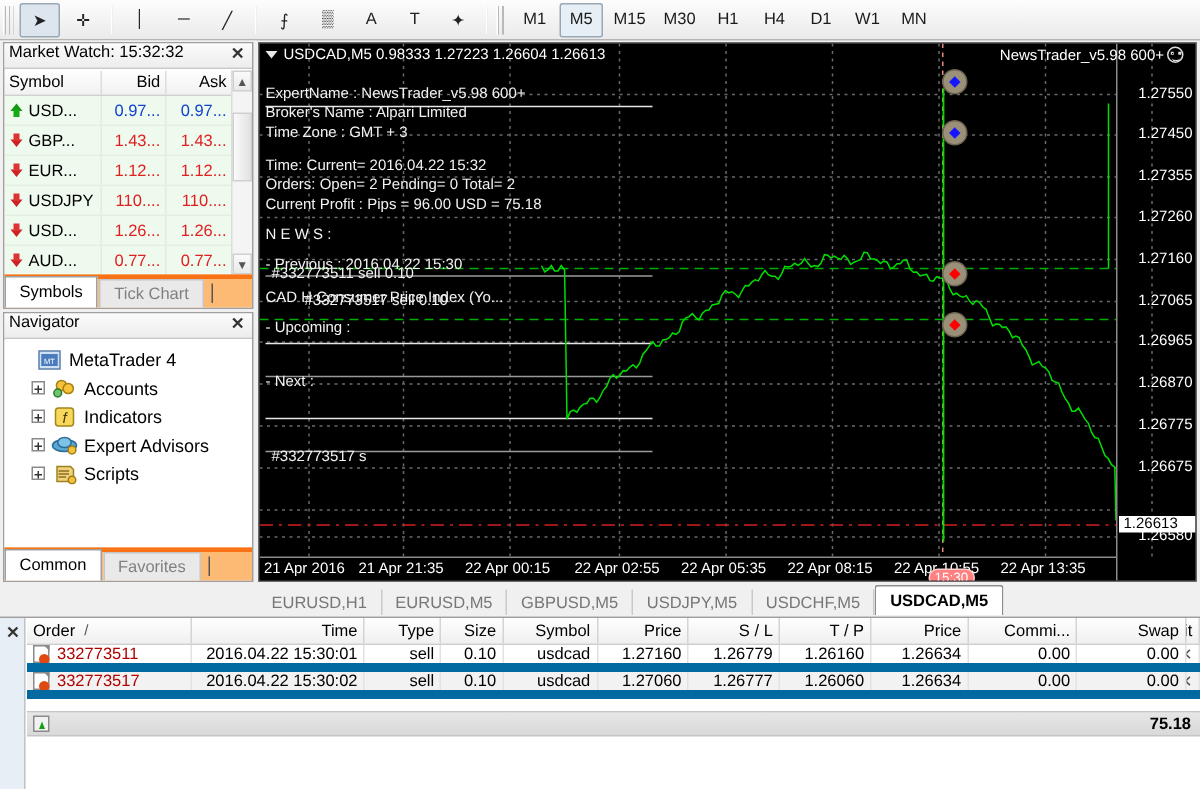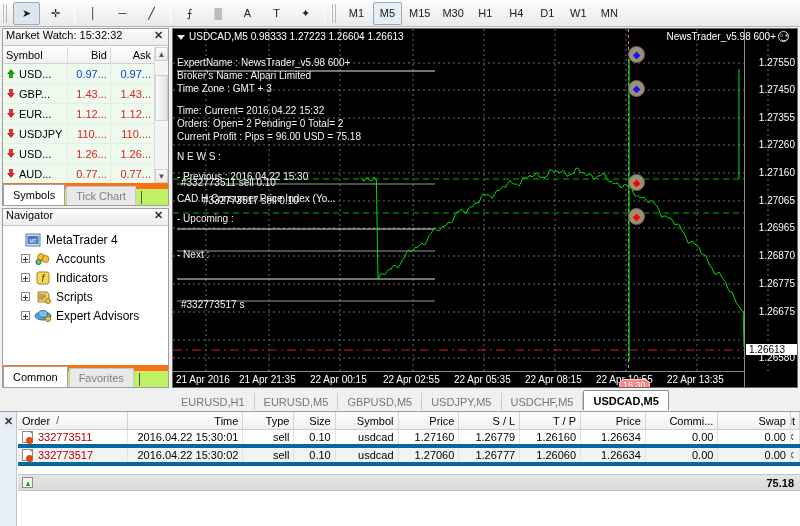--- a/index.html
+++ b/index.html
@@ -69,21 +69,21 @@
   .arrow.d i { border-top:5px solid #cc2222; top:5px;}
   .arrow.d::after { content:""; position:absolute; left:2.5px; top:1px; width:4px;height:5px;background:#dd3333; }
 
   .vscroll { width:14px; background:#f4f4f4; border-left:1px solid #dcdcdc;
     display:flex; flex-direction:column; justify-content:space-between; }
   .vsbtn { height:14px; display:flex;align-items:center;justify-content:center;
     background:linear-gradient(#fafafa,#e9e9e9); border:1px solid #cfcfcf; font-size:8px; color:#555;}
   .vthumb { height:46px; margin:14px 0 auto 0; background:linear-gradient(to right,#fafafa,#e2e2e2); border:1px solid #cfcfcf;}
 
   .tabsrow { position:absolute; left:0; right:0; bottom:0; height:22px;
-    display:flex; align-items:flex-end; border-top:6px solid #f97316; background:#bef264;}
+    display:flex; align-items:flex-end; border-top:3px solid #f97316; background:#fdba74;}
   .tab { height:19px; padding:0 9px; display:flex; align-items:center;
     font-size:11px; color:#808080; border:1px solid #c6c6c6; border-bottom:none;
     background:#e9e9e9; margin-right:1px; }
   .tab.active { background:#fff; color:#000; height:21px; border-color:#9f9f9f; }
   .tabcaret { width:1px; height:13px; background:#555; margin-left:4px; align-self:center;}
 
   
   #navigator { top:181px; height:180px; }
   .nav-body { position:absolute; top:18px; left:0;right:0; bottom:22px; background:#fff; padding:3px 0 0 4px;}
   .nav-item { display:flex; align-items:center; height:19px; font-size:12px; color:#000; }
@@ -142,21 +142,21 @@
   
   .terminal { position:absolute; left:0; top:411px; width:800px; height:115px;
     background:#fff; border-top:1px solid #9f9f9f; }
   .term-close { position:absolute; left:4px; top:3px; font-size:11px; color:#333; font-weight:bold;}
   .term-left { position:absolute; left:0; top:0; width:17px; bottom:0; background:#e8eef6; border-right:1px solid #c3c3c3;}
   .tgrid { position:absolute; left:18px; right:0; top:0; }
   .trow { display:flex; height:18px; font-size:11px; }
   .thead { background:linear-gradient(#fefefe,#f0f0f0); border-bottom:1px solid #cdcdcd; color:#000; }
   .trow > div { display:flex; align-items:center; padding:0 4px; border-right:1px solid #e2e2e2; overflow:hidden; white-space:nowrap;}
   .thead > div { border-right:1px solid #d4d4d4; }
-  .tdata { border-bottom:4px solid #0369a1; }
+  .tdata { border-bottom:6px solid #0369a1; }
   .tdata.alt { background:#f2f2f2; }
   .c-order{width:112px;} .c-time{width:118px;justify-content:flex-end;}
   .c-type{width:52px;justify-content:flex-end;} .c-size{width:42px;justify-content:flex-end;}
   .c-symbol{width:64px;justify-content:flex-end;} .c-price{width:62px;justify-content:flex-end;}
   .c-sl{width:62px;justify-content:flex-end;} .c-tp{width:62px;justify-content:flex-end;}
   .c-price2{width:66px;justify-content:flex-end;} .c-comm{width:74px;justify-content:flex-end;}
   .c-swap{width:74px;justify-content:flex-end;} .c-profit{flex:1;justify-content:flex-end;border-right:none;}
   .ordicon { width:11px;height:12px;background:#fff;border:1px solid #8a8a8a;
     position:relative; margin-right:5px; flex:none;}
   .ordicon::before{content:"";position:absolute;right:-1px;top:-1px;border-left:4px solid transparent;border-top:4px solid #8a8a8a;}
@@ -341,40 +341,40 @@
                 <text x="8" y="11" font-size="10" font-style="italic" fill="#4a3b00" text-anchor="middle">f</text>
               </svg>
             </span>
             <span>Indicators</span>
           </div>
           <div class="nav-item" style="padding-left: 10px;">
             <span class="ind">
               <span class="plusbox"></span>
             </span>
             <span class="nicon">
+              <svg width="18" height="14">
+                <ellipse cx="9" cy="7" rx="8" ry="4" fill="#5aa8d8" stroke="#2b6d96"></ellipse>
+                <ellipse cx="9" cy="5" rx="4.5" ry="3.4" fill="#7ec2e8" stroke="#2b6d96"></ellipse>
+                <circle cx="14" cy="10" r="2.6" fill="#f2c23c" stroke="#a07b12"></circle>
+              </svg>
+            </span>
+            <span>Expert Advisors</span>
+          </div>
+          <div class="nav-item" style="padding-left: 10px;">
+            <span class="ind">
+              <span class="plusbox"></span>
+            </span>
+            <span class="nicon">
               <svg width="17" height="14">
                 <path d="M3 2 h9 l2 2 v8 h-11 z" fill="#f0d27a" stroke="#9e8025"></path>
                 <path d="M4 5h7M4 7h7M4 9h5" stroke="#8a6f22" stroke-width="1"></path>
                 <circle cx="13" cy="11" r="2.5" fill="#f2c23c" stroke="#9e7d18"></circle>
               </svg>
             </span>
             <span>Scripts</span>
-          </div>
-          <div class="nav-item" style="padding-left: 10px;">
-            <span class="ind">
-              <span class="plusbox"></span>
-            </span>
-            <span class="nicon">
-              <svg width="18" height="14">
-                <ellipse cx="9" cy="7" rx="8" ry="4" fill="#5aa8d8" stroke="#2b6d96"></ellipse>
-                <ellipse cx="9" cy="5" rx="4.5" ry="3.4" fill="#7ec2e8" stroke="#2b6d96"></ellipse>
-                <circle cx="14" cy="10" r="2.6" fill="#f2c23c" stroke="#a07b12"></circle>
-              </svg>
-            </span>
-            <span>Expert Advisors</span>
           </div>
         </div>
       <div class="tabsrow" id="nav-tabs">
           <div class="tab active">Common</div>
           <div class="tab">Favorites</div>
           <div class="tabcaret"></div>
         </div>
     </div>
   </div>
 

